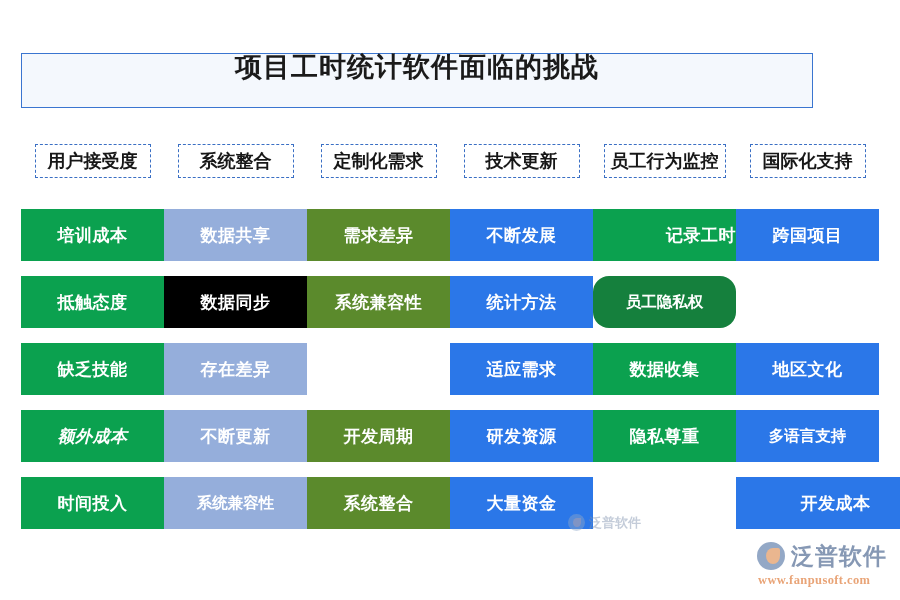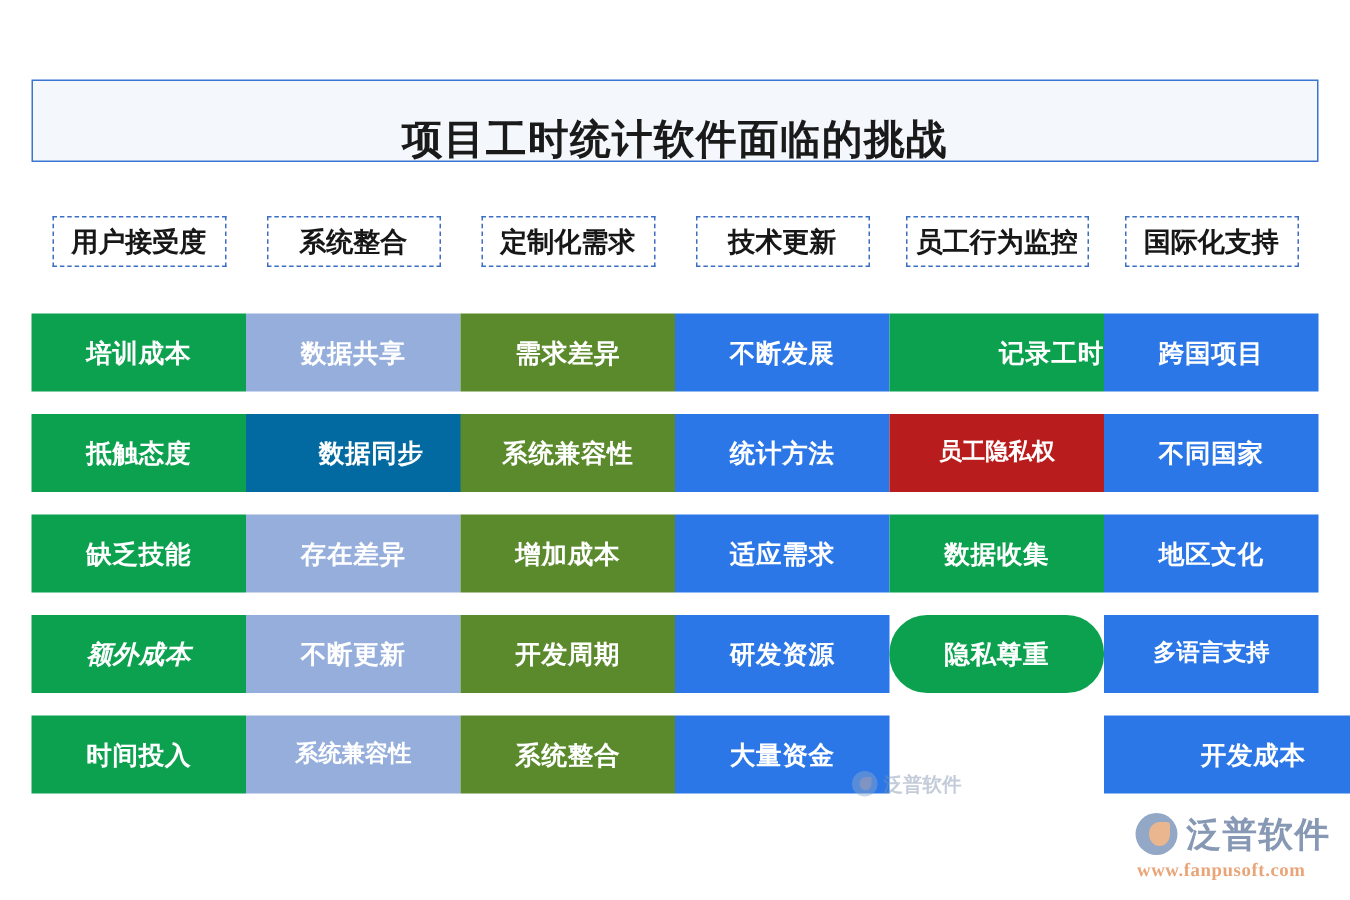--- a/index.html
+++ b/index.html
@@ -20,27 +20,27 @@
     left: 0; top: 0;
     width: 900px;
     height: 600px;
   }
 
   
   .title-banner {
     position: absolute;
     left: 21px;
     top: 53px;
-    width: 858px;
+    width: 792px;
     height: 55px;
     box-sizing: border-box;
     border: 1.5px solid #3a75d0;
     background: #f4f8fd;
     display: flex;
-    align-items: flex-end;
+    align-items: flex-start;
     justify-content: center;
   }
   .title-text {
     font-family: "Liberation Serif", "DejaVu Serif", serif;
     font-size: 27px;
     font-weight: bold;
     color: #1a1a1a;
     letter-spacing: 1px;
     line-height: 1;
   }
@@ -275,43 +275,40 @@
           <span>额外成本</span>
         </div>
         <div class="cell" style="top: 268px; background: rgb(11, 161, 79);">
           <span>时间投入</span>
         </div>
       </div>
       <div class="grid-col" style="left: 143px;">
         <div class="cell" style="top: 0px; background: rgb(149, 174, 219);">
           <span>数据共享</span>
         </div>
-        <div class="cell" style="top: 67px; background: #0369a1; padding-left: 12px;">
+        <div class="cell" style="top: 67px; background: #000000;">
           <span>数据同步</span>
         </div>
         <div class="cell" style="top: 134px; background: rgb(149, 174, 219);">
           <span>存在差异</span>
         </div>
         <div class="cell" style="top: 201px; background: rgb(149, 174, 219);">
           <span>不断更新</span>
         </div>
         <div class="cell narrow" style="top: 268px; background: rgb(149, 174, 219);">
           <span>系统兼容性</span>
         </div>
       </div>
       <div class="grid-col" style="left: 286px;">
         <div class="cell" style="top: 0px; background: rgb(91, 138, 44);">
           <span>需求差异</span>
         </div>
         <div class="cell" style="top: 67px; background: rgb(91, 138, 44);">
           <span>系统兼容性</span>
         </div>
-        <div class="cell" style="top: 134px; background: rgb(91, 138, 44);">
-          <span>增加成本</span>
-        </div>
         <div class="cell" style="top: 201px; background: rgb(91, 138, 44);">
           <span>开发周期</span>
         </div>
         <div class="cell" style="top: 268px; background: rgb(91, 138, 44);">
           <span>系统整合</span>
         </div>
       </div>
       <div class="grid-col" style="left: 429px;">
         <div class="cell" style="top: 0px; background: rgb(43, 119, 232);">
           <span>不断发展</span>
@@ -326,36 +323,33 @@
           <span>研发资源</span>
         </div>
         <div class="cell" style="top: 268px; background: rgb(43, 119, 232);">
           <span>大量资金</span>
         </div>
       </div>
       <div class="grid-col" style="left: 572px;">
         <div class="cell" style="top: 0px; background: rgb(11, 161, 79); justify-content: flex-end;">
           <span>记录工时</span>
         </div>
-        <div class="cell narrow" style="top: 67px; background: #b91c1c;">
+        <div class="cell narrow" style="top: 67px; background: #15803d; border-radius: 16px;">
           <span>员工隐私权</span>
         </div>
         <div class="cell" style="top: 134px; background: rgb(11, 161, 79);">
           <span>数据收集</span>
         </div>
-        <div class="cell" style="top: 201px; background: rgb(11, 161, 79); border-radius: 25px;">
+        <div class="cell" style="top: 201px; background: rgb(11, 161, 79);">
           <span>隐私尊重</span>
         </div>
       </div>
       <div class="grid-col" style="left: 715px;">
         <div class="cell" style="top: 0px; background: rgb(43, 119, 232);">
           <span>跨国项目</span>
-        </div>
-        <div class="cell" style="top: 67px; background: rgb(43, 119, 232);">
-          <span>不同国家</span>
         </div>
         <div class="cell" style="top: 134px; background: rgb(43, 119, 232);">
           <span>地区文化</span>
         </div>
         <div class="cell narrow" style="top: 201px; background: rgb(43, 119, 232);">
           <span>多语言支持</span>
         </div>
         <div class="cell" style="top: 268px; background: rgb(43, 119, 232); padding-left: 28px;">
           <span>开发成本</span>
         </div>

